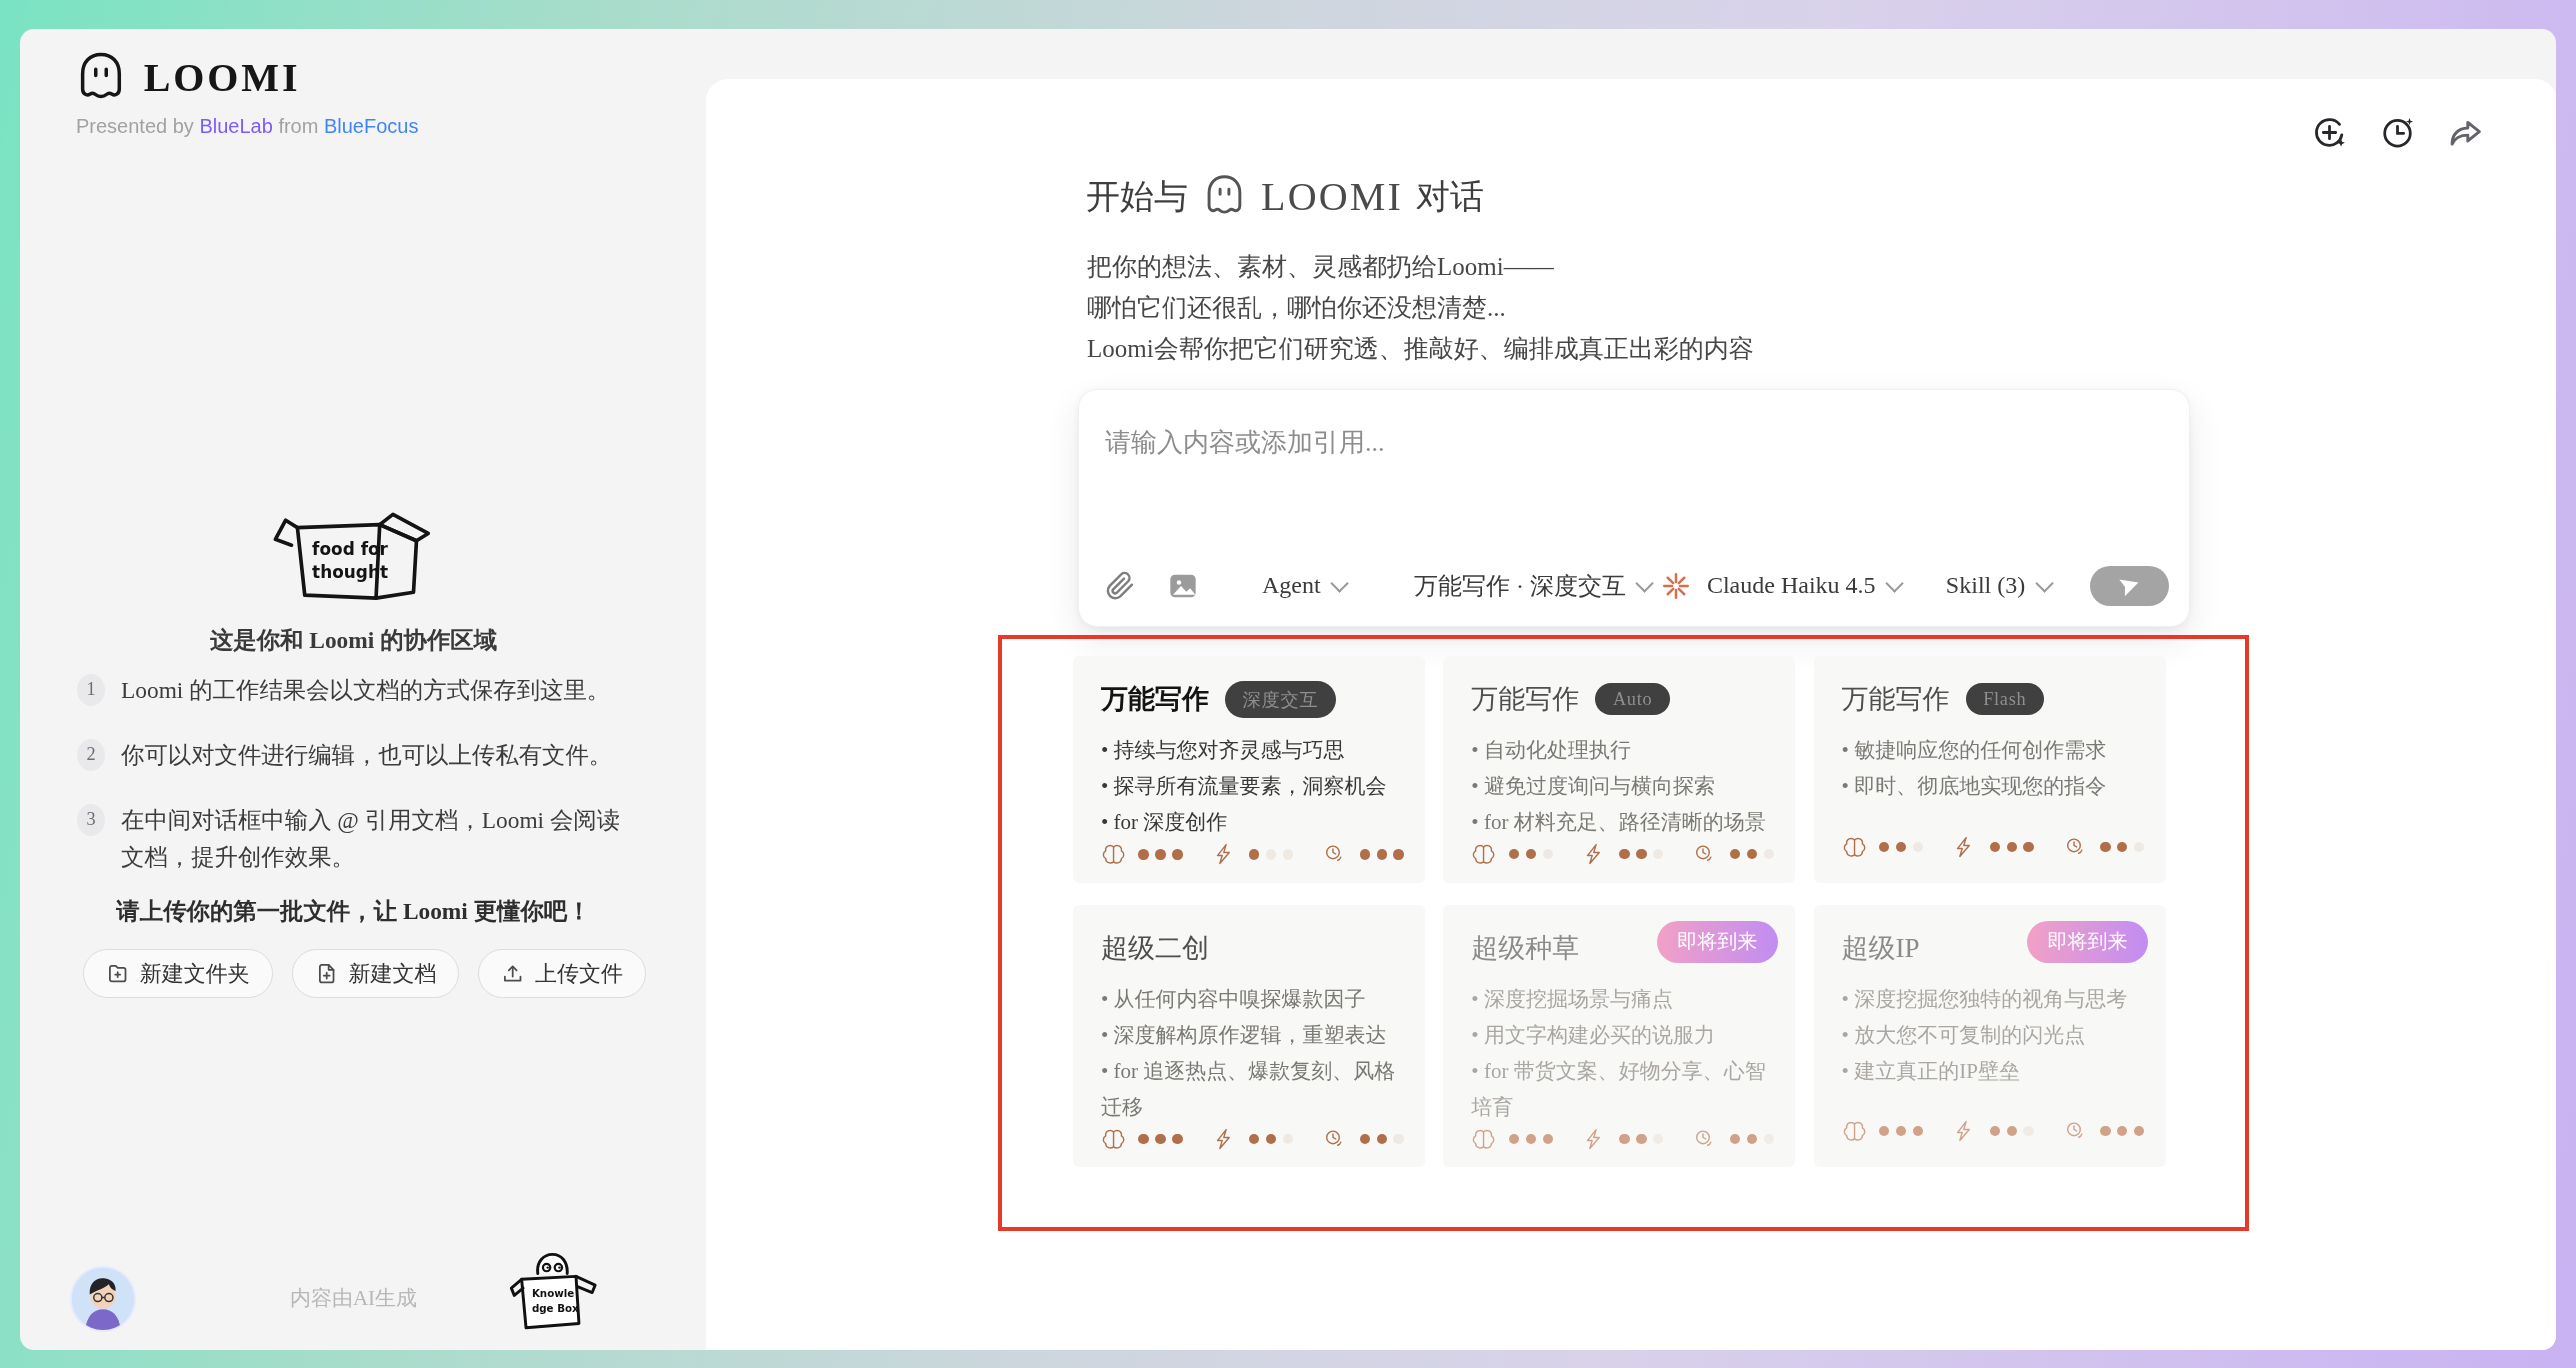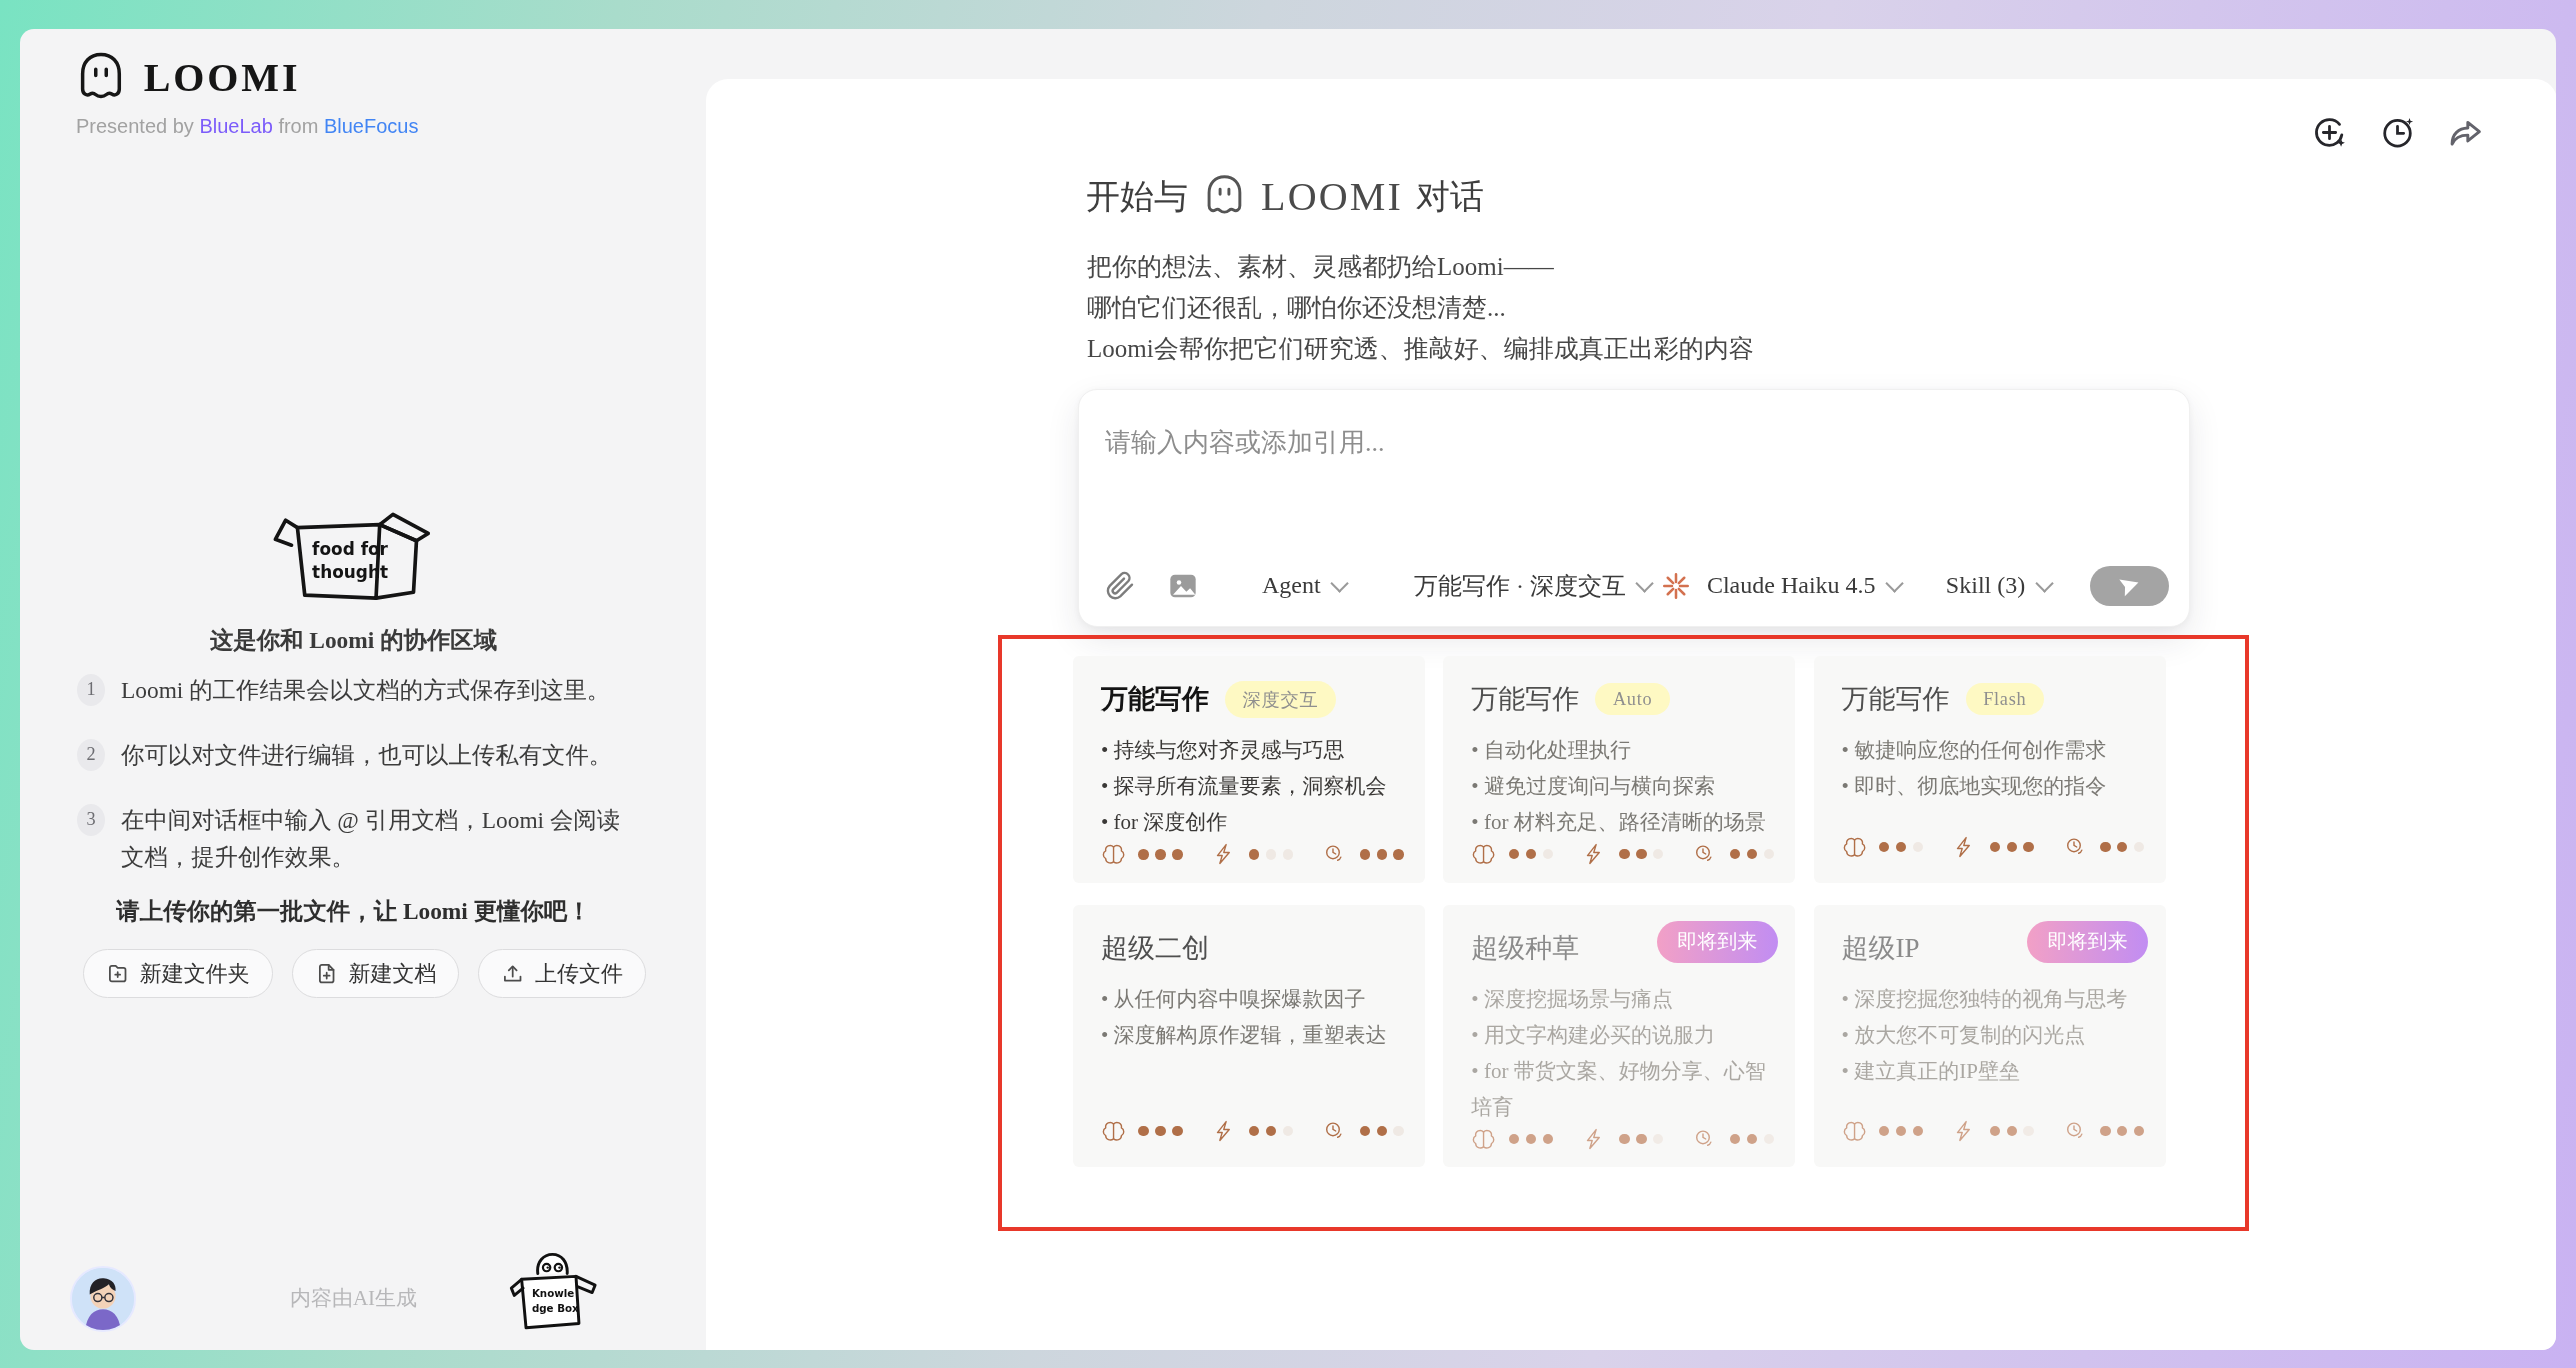--- a/index.html
+++ b/index.html
@@ -65,21 +65,21 @@
   .annot{position:absolute;left:292px;top:556px;width:1243px;height:588px;border:4.4px solid #e8382a;pointer-events:none;}
   
   .cards{position:absolute;left:367px;top:577px;width:1092px;display:grid;grid-template-columns:352px 352px 352px;grid-auto-rows:auto;column-gap:18.3px;row-gap:22px;}
   .card{background:#f8f8f7;border-radius:5.9px;padding:25px 28px 22px;display:flex;flex-direction:column;cursor:pointer;position:relative;}
   .r1{height:227px;box-sizing:border-box;} .r2{height:262px;box-sizing:border-box;}
   .card.center{justify-content:center;}
   .card-head{display:flex;align-items:center;gap:16px;margin-bottom:4.4px;}
   .card-title{font-size:27px;color:#4f4f4f;font-weight:400;margin:0;}
   .card.active .card-title{color:#141414;font-weight:700;}
   .card.muted .card-title{color:#8b8b8b;}
-  .badge-pill{font-size:18.3px;color:#8f8f8f;background:#fef9c3;border-radius:732px;padding:5.9px 17.6px;letter-spacing:0.7px;}
+  .badge-pill{font-size:18.3px;color:#8f8f8f;background:#404040;border-radius:732px;padding:5.9px 17.6px;letter-spacing:0.7px;}
   .badge-coming{position:absolute;top:16px;right:17.6px;font-size:20px;font-weight:400;color:#fff;
     background:linear-gradient(90deg,#f2a0c6,#c18df2);border-radius:732px;padding:7.3px 20.5px;}
   .card-bullets{list-style:none;margin:10.3px 0 0;padding:0;font-size:21px;line-height:36px;color:#7b7974;}
   .card.active .card-bullets{color:#3b3937;}
   .card.muted .card-bullets{color:#aaa7a2;}
   .card-bullets li::before{content:"• ";}
   .card-ratings{margin-top:auto;display:flex;align-items:center;gap:29px;}
   .rg{display:flex;align-items:center;gap:6.6px;}
   .rg svg{width:28px;height:28px;margin-right:2.9px;}
   .dot{width:10.3px;height:10.3px;border-radius:50%;background:#b06f48;}
@@ -413,20 +413,21 @@
               </span>
             </div>
           </div>
           <div class="card r2">
             <div class="card-head">
               <h3 class="card-title">超级二创</h3>
             </div>
             <ul class="card-bullets">
               <li>从任何内容中嗅探爆款因子</li>
               <li>深度解构原作逻辑，重塑表达</li>
+              <li>for 追逐热点、爆款复刻、风格迁移</li>
             </ul>
             <div class="card-ratings">
               <span class="rg">
                 <span style="width: 28px; height: 28px; display: inline-flex; margin-right: 2.9px;">
                   <svg viewBox="0 0 32 32" fill="none" stroke="#b06f48" stroke-width="1.8" stroke-linejoin="round">
                     <path d="M16 7c-4-4-11-1-10 5-4 2-4 8 0 10 0 5 6 7 10 4 4 3 10 1 10-4 4-2 4-8 0-10 1-6-6-9-10-5z"></path>
                     <path d="M16 7v19"></path>
                   </svg>
                 </span>
                 <span class="dot"></span>

